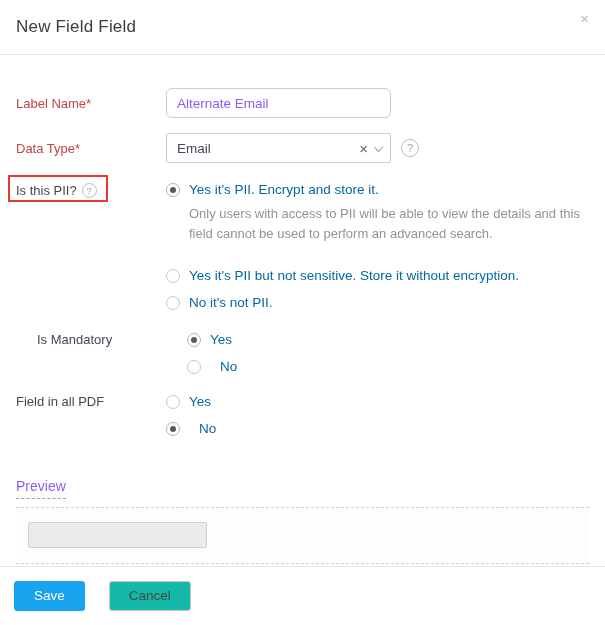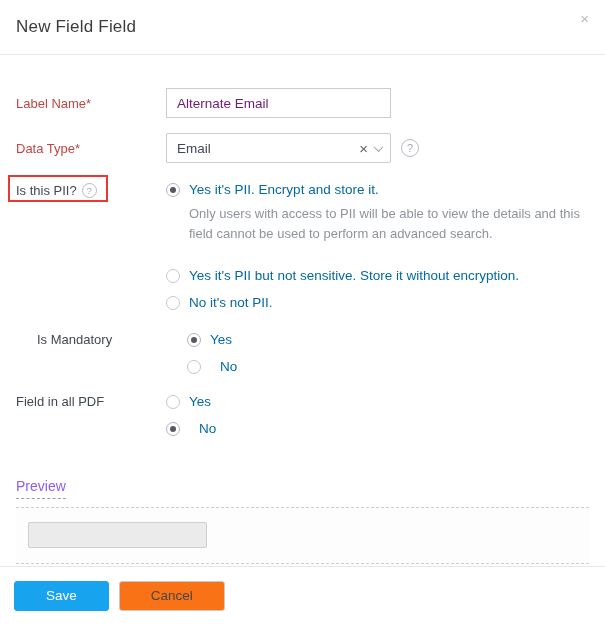--- a/index.html
+++ b/index.html
@@ -15,22 +15,22 @@
   .close { position:absolute; top:11px; right:16px; font-size:15px; color:#b9b9b9; cursor:pointer; line-height:1; }
 
   .body { padding:0 16px; }
   .row { display:flex; align-items:center; }
   .row.top { align-items:flex-start; }
   .lbl-col { width:150px; flex:none; font-size:13px; }
   .req { color:#c24545; }
   .plain { color:#414855; }
 
   .text-input {
-    width:225px; height:30px; border:1px solid #c9cdd1; border-radius:0;
-    font-family:"Liberation Sans", sans-serif; font-size:13.5px; color:#701a75;
+    width:225px; height:30px; border:1px solid #c9cdd1; border-radius:6px;
+    font-family:"Liberation Sans", sans-serif; font-size:13.5px; color:#8b5cf6;
     padding:0 10px; background:#fff; outline:none;
   }
   .row-label-name { margin-top:33px; }
   .row-data-type { margin-top:15px; }
 
   .select-box {
     width:225px; height:30px; border:1px solid #c9cdd1; border-radius:2px; background:#fff;
     display:flex; align-items:center; padding:0 8px 0 10px; cursor:pointer;
   }
   .select-value { flex:1; font-size:13.5px; color:#414855; }
@@ -90,24 +90,24 @@
   }
 
   
   .footer {
     position:absolute; left:0; right:0; top:566px; bottom:0;
     border-top:1px solid #e7e7e7; padding:14px 16px 0 14px; background:#fff;
     display:flex; align-items:flex-start;
   }
   .btn {
     font-family:"Liberation Sans", sans-serif; font-size:13.5px; border-radius:3px;
-    padding:7px 31px; cursor:pointer; line-height:1;
+    padding:7px 19px; cursor:pointer; line-height:1;
   }
   .btn-save { background:#18a3ef; border:1px solid #18a3ef; color:#fff; }
-  .btn-cancel { background:#f97316; border:1px solid #c9c9c9; color:#474747; margin-left:10px; }
+  .btn-cancel { background:#14b8a6; border:1px solid #c9c9c9; color:#474747; margin-left:24px; }
 </style>
 </head>
 <body>
 
 <div class="dialog">
 
   <div class="header">
     <div class="title">New Field Field</div>
   </div>
   <div class="close">×</div>

